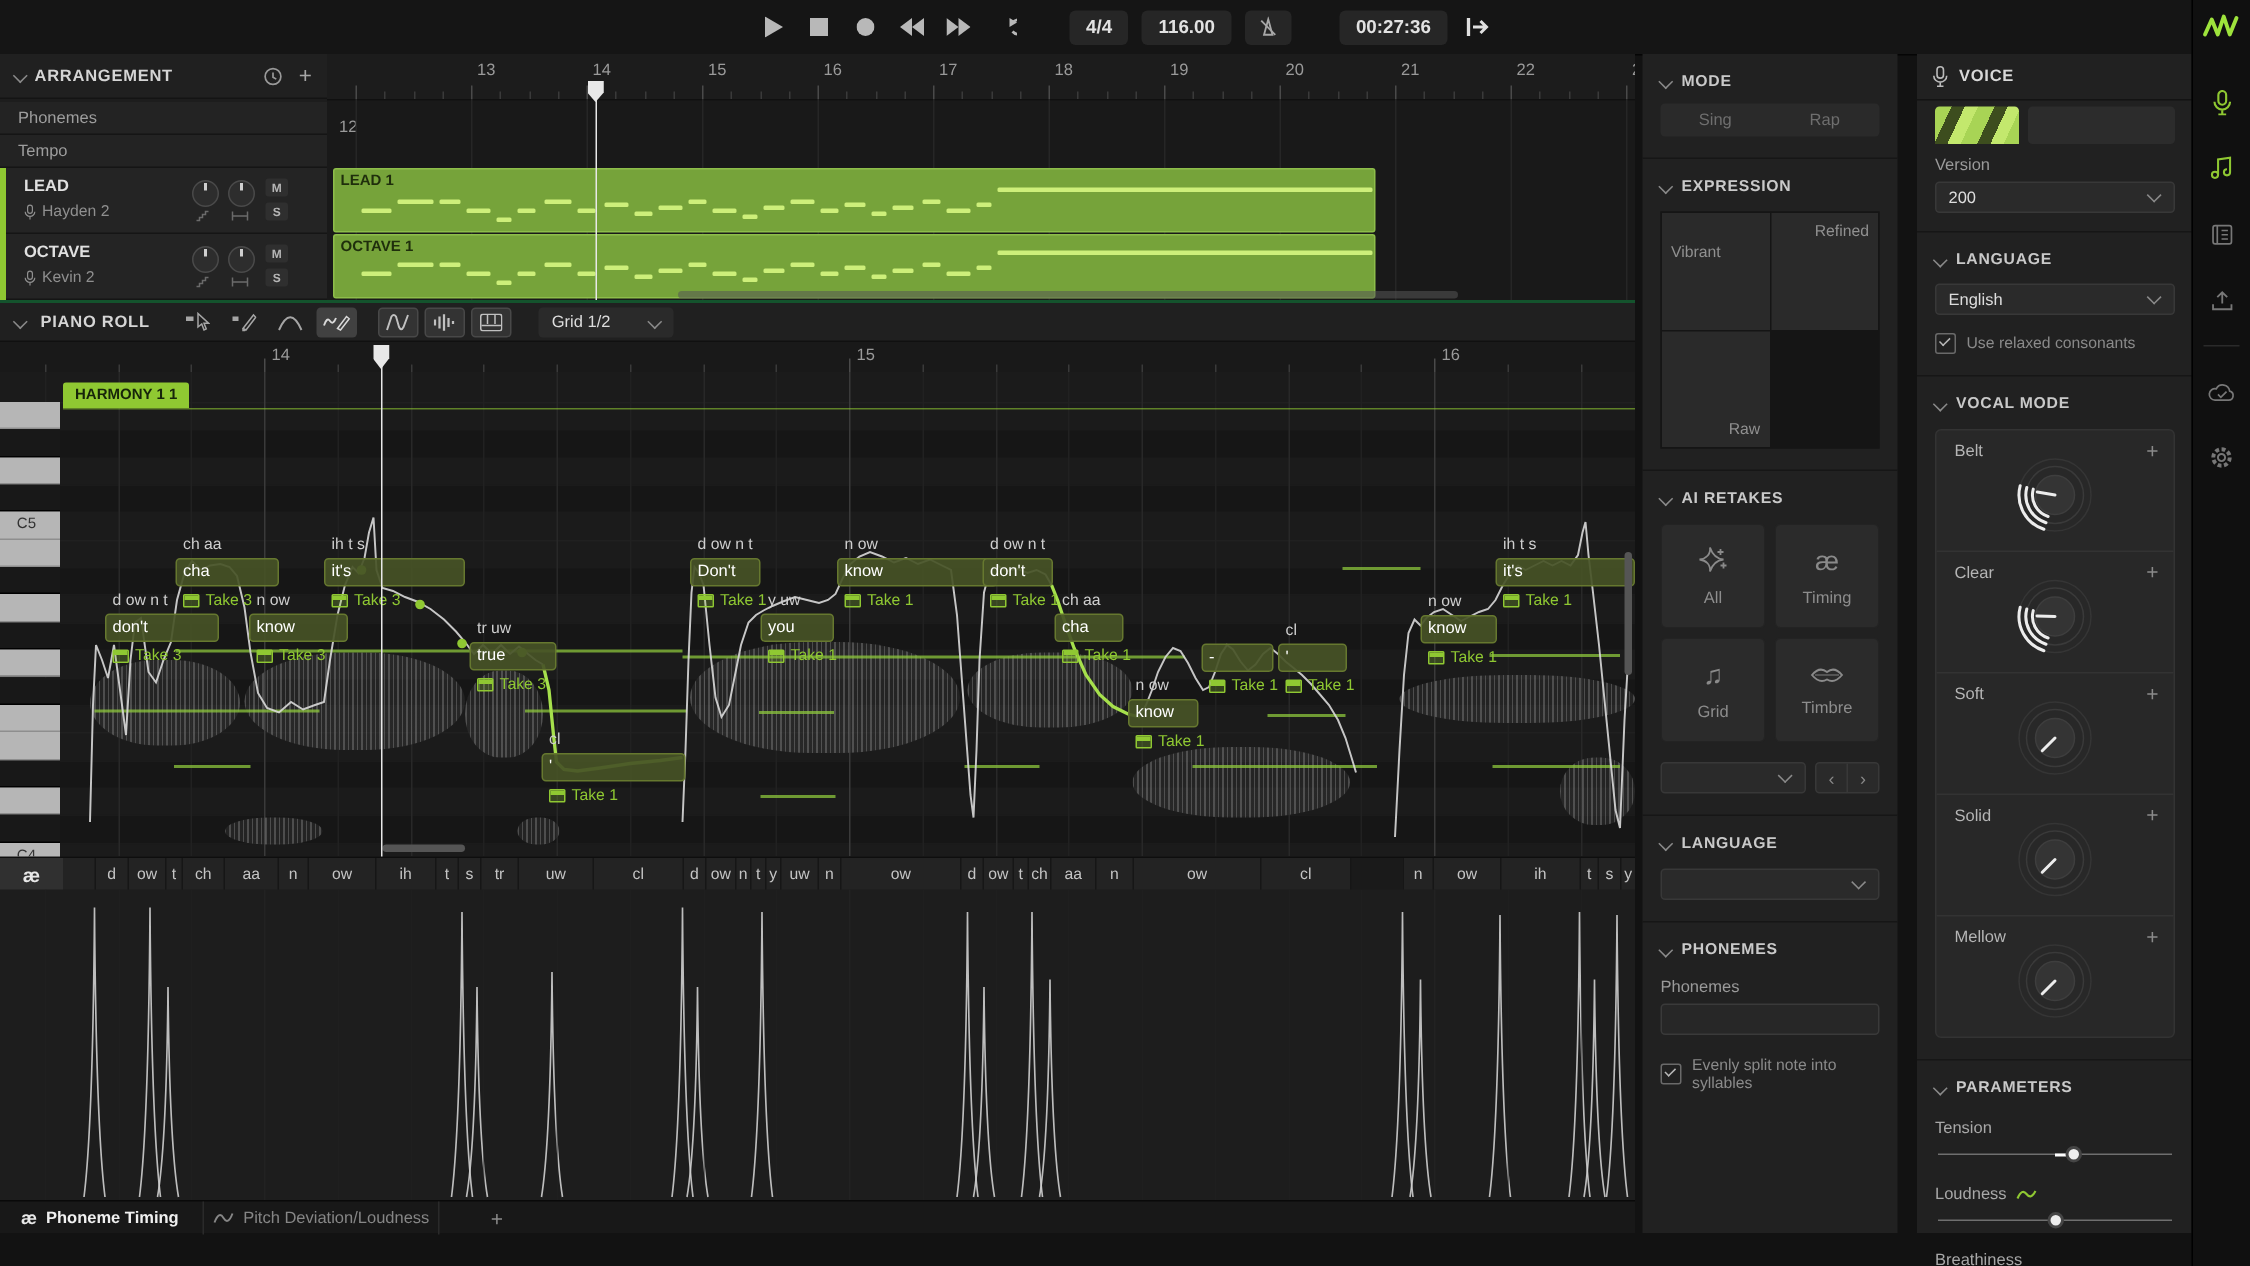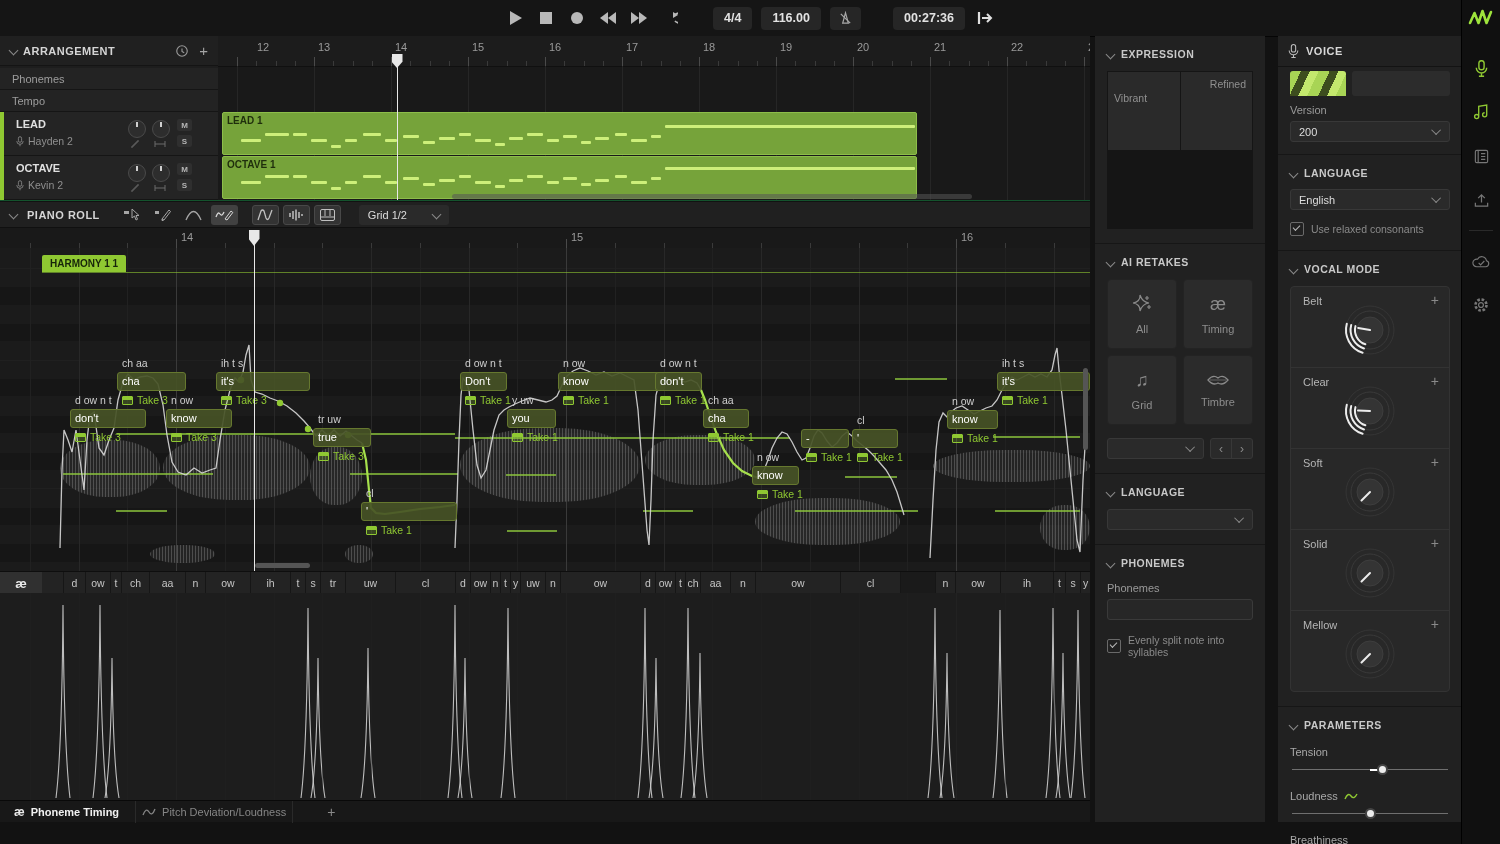--- a/index.html
+++ b/index.html
@@ -12,21 +12,21 @@
   .tbox.icon-box{padding:0 8px;}
   .tgap{width:14px;}
 
   
   .rail{position:absolute;right:0;top:0;width:38px;height:844px;background:#101010;border-left:1px solid #000;display:flex;flex-direction:column;align-items:center;}
   .rail .logo{margin:8px 0 18px 0;}
   .rail .ric{width:38px;height:44px;display:flex;align-items:center;justify-content:center;cursor:pointer;}
   .rail .rdiv{width:24px;border-top:1px solid #2a2a2a;margin:8px 0;}
 
   
-  .arr{position:absolute;left:0;top:36px;width:1090px;height:164px;background:#1d1d1d;border-bottom:1px solid #14532d;}
+  .arr{position:absolute;left:0;top:36px;width:1090px;height:164px;background:#1d1d1d;border-bottom:4px solid #14532d;}
   .arr-head{position:absolute;left:0;top:0;width:218px;height:30px;display:flex;align-items:center;padding:0 10px;box-sizing:border-box;border-bottom:1px solid #141414;background:#202020;}
   .arr-title{font-size:11px;font-weight:bold;letter-spacing:.5px;color:#d5d5d5;margin-left:6px;flex:1;}
   .chev{width:6px;height:6px;border-left:1.5px solid #8a8a8a;border-bottom:1.5px solid #8a8a8a;transform:rotate(-45deg);display:inline-block;flex:none;}
   .arow{position:absolute;left:0;width:218px;height:22px;background:#232323;border-bottom:1px solid #151515;display:flex;align-items:center;padding-left:12px;box-sizing:border-box;font-size:11px;color:#9d9d9d;}
   .trackrow{position:absolute;left:0;width:218px;height:44px;background:#242424;border-bottom:1px solid #151515;box-sizing:border-box;}
   .trackbar{position:absolute;left:0;top:0;width:4px;height:44px;background:#8fc832;}
   .tname{position:absolute;left:16px;top:6px;font-size:11px;font-weight:bold;color:#e0e0e0;}
   .tsinger{position:absolute;left:16px;top:23px;font-size:10.5px;color:#8f8f8f;display:flex;align-items:center;gap:4px;}
   .knob-s{position:absolute;top:8px;width:16px;height:16px;border-radius:50%;background:#2d2d2d;border:1px solid #4a4a4a;}
   .knob-s:after{content:"";position:absolute;left:7px;top:1px;width:2px;height:5px;background:#cfcfcf;}
@@ -272,21 +272,21 @@
         </div>
       <div class="msbtn" style="left:177px;top:7px;">
           <span>M</span>
         </div>
       <div class="msbtn" style="left:177px;top:23px;">
           <span>S</span>
         </div>
     </div>
     <div class="arr-timeline">
       <div class="arr-ruler" id="arr-ruler">
-          <div class="arrnum" style="left: 39px;">12</div>
+          <div class="arrnum" style="left: 8px; margin-top: 38px;">12</div>
           <div class="arrnum" style="left: 100px;">13</div>
           <div class="arrnum" style="left: 177px;">14</div>
           <div class="arrnum" style="left: 254px;">15</div>
           <div class="arrnum" style="left: 331px;">16</div>
           <div class="arrnum" style="left: 408px;">17</div>
           <div class="arrnum" style="left: 485px;">18</div>
           <div class="arrnum" style="left: 562px;">19</div>
           <div class="arrnum" style="left: 639px;">20</div>
           <div class="arrnum" style="left: 716px;">21</div>
           <div class="arrnum" style="left: 793px;">22</div>
@@ -483,20 +483,43 @@
         <div class="tick" style="left: 809.75px;"></div>
         <div class="tick" style="left: 858.5px;"></div>
         <div class="tick" style="left: 907.25px;"></div>
         <div class="tick tick-major" style="left: 956px;"></div>
         <div class="tick" style="left: 1004.75px;"></div>
         <div class="tick" style="left: 1053.5px;"></div>
       </div>
     <div class="pr-canvas" id="pr-canvas">
       <div class="gtag">HARMONY 1 1</div>
       <div class="gline"></div>
+      <div class="keys" id="keys">
+          <div class="key kw" style="top: 20px;"></div>
+          <div class="key kb" style="top: 38.35px;"></div>
+          <div class="key kw" style="top: 56.7px;"></div>
+          <div class="key kb" style="top: 75.05px;"></div>
+          <div class="key kw" style="top: 93.4px;">
+            <div class="klabel">C5</div>
+          </div>
+          <div class="key kw" style="top: 111.75px;"></div>
+          <div class="key kb" style="top: 130.1px;"></div>
+          <div class="key kw" style="top: 148.45px;"></div>
+          <div class="key kb" style="top: 166.8px;"></div>
+          <div class="key kw" style="top: 185.15px;"></div>
+          <div class="key kb" style="top: 203.5px;"></div>
+          <div class="key kw" style="top: 221.85px;"></div>
+          <div class="key kw" style="top: 240.2px;"></div>
+          <div class="key kb" style="top: 258.55px;"></div>
+          <div class="key kw" style="top: 276.9px;"></div>
+          <div class="key kb" style="top: 295.25px;"></div>
+          <div class="key kw" style="top: 313.6px;">
+            <div class="klabel">C4</div>
+          </div>
+        </div>
       <svg class="pitchsvg" id="pitchsvg" width="1090" height="323" viewBox="0 248 1090 323">
           <polyline fill="none" stroke="#d9d9d9" stroke-width="1.3" opacity="0.9" points="60,548 62,470 64,430 68,440 72,452 76,430 80,460 84,490 87,440 90,415 94,412 99,448 104,455 109,440 114,428 118,400 123,382 128,374 134,380 140,377 147,376 153,378 158,384 163,405 167,435 172,462 178,472 186,475 194,468 202,473 210,470 216,468 220,440 225,410 230,390 235,378 239,382 243,372 246,355 249,345 251,380 255,392 262,394 270,398 278,401 287,406 296,413 304,421 310,428 316,436 322,430 328,436 334,430 340,436 346,431 352,436 357,440 362,443"></polyline>
           <polyline fill="none" stroke="#d9d9d9" stroke-width="1.3" opacity="0.9" points="455,548 457,500 459,440 461,395 463,378 466,382 469,390 473,430 477,465 481,478 486,470 490,450 494,430 499,415 504,410 509,407 515,404 522,401 530,398 538,400 546,402 552,400 557,396 562,385 567,376 573,371 580,368 588,371 596,375 604,372 612,376 620,373 628,377 634,380 638,410 641,450 644,490 647,530 649,545 651,500 653,440 656,395 660,380 665,377 671,381 678,379 685,382 691,380 697,383 701,390"></polyline>
           <polyline fill="none" stroke="#d9d9d9" stroke-width="1.3" opacity="0.9" points="760,477 764,470 768,460 772,448 777,438 782,432 787,434 792,442 797,452 802,460 806,458 810,448 814,436 818,430 822,433 827,441 832,447 837,443 842,436 847,432 852,436 857,441 862,445 868,450 874,456 880,463 886,470 892,480 897,492 901,505 904,515"></polyline>
           <polyline fill="none" stroke="#d9d9d9" stroke-width="1.3" opacity="0.9" points="930,558 933,500 936,450 939,422 943,413 947,417 951,412 956,408 962,406 968,410 974,414 980,411 986,408 992,406 997,400 1002,390 1007,382 1012,377 1017,380 1023,377 1029,374 1035,377 1041,374 1047,377 1052,370 1055,355 1057,348 1059,370 1062,395 1066,430 1070,470 1074,510 1077,540 1080,552 1083,480 1086,430"></polyline>
           <polyline fill="none" stroke="#a6e04c" stroke-width="2.2" points="362,443 366,460 369,490 371,508 376,513 385,514 400,512 420,509 440,507 455,505"></polyline>
           <polyline fill="none" stroke="#a6e04c" stroke-width="2.2" points="701,390 705,400 710,415 716,432 724,450 733,463 742,471 752,476 760,478"></polyline>
           <circle cx="241" cy="380" r="3.2" fill="#8fc832"></circle>
           <circle cx="280" cy="403" r="3.2" fill="#8fc832"></circle>
           <circle cx="308" cy="429" r="3.2" fill="#8fc832"></circle>
@@ -794,28 +817,41 @@
         </svg>
         <span>Pitch Deviation/Loudness</span>
       </div>
     <div class="tab-add">+</div>
   </div>
 
   <div class="panel npanel">
     <div class="sect">
       <div class="sect-title">
           <span class="chev"></span>
+          <span>MODE</span>
+        </div>
+      <div class="seg">
+        <div>Sing</div>
+        <div>Rap</div>
+      </div>
+    </div>
+    <div class="sect">
+      <div class="sect-title">
+          <span class="chev"></span>
           <span>EXPRESSION</span>
         </div>
       <div class="xypad">
         <div>
             <span style="left:6px;top:20px;">Vibrant</span>
           </div>
         <div>
             <span style="right:6px;top:6px;">Refined</span>
+          </div>
+        <div>
+            <span style="right:6px;bottom:6px;">Raw</span>
           </div>
       </div>
     </div>
     <div class="sect">
       <div class="sect-title">
           <span class="chev"></span>
           <span>AI RETAKES</span>
         </div>
       <div class="rgrid" id="retakes">
           <div class="rbtn">

